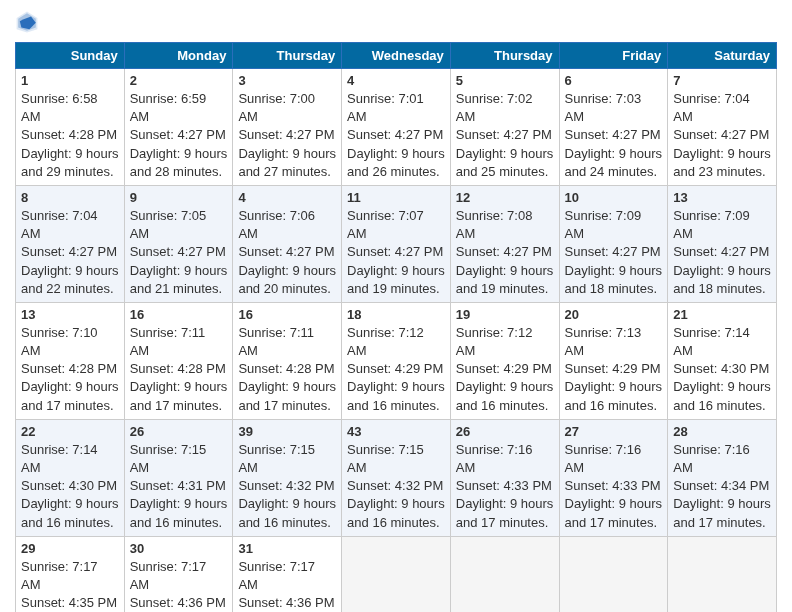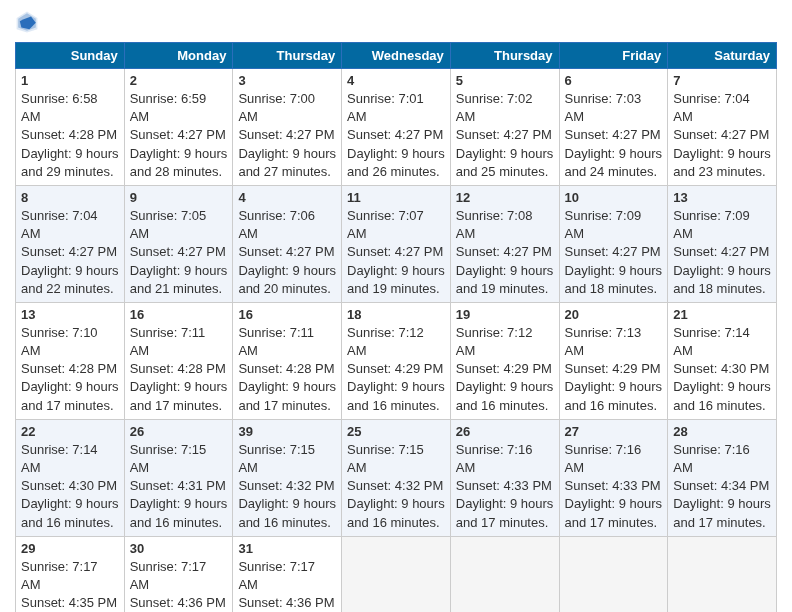--- a/index.html
+++ b/index.html
@@ -230,21 +230,21 @@
       </td>
           <td>
         <span class="day-num">26</span>
         <span class="day-info">Sunrise: 7:15 AM<br>Sunset: 4:31 PM<br>Daylight: 9 hours and 16 minutes.</span>
       </td>
           <td>
         <span class="day-num">39</span>
         <span class="day-info">Sunrise: 7:15 AM<br>Sunset: 4:32 PM<br>Daylight: 9 hours and 16 minutes.</span>
       </td>
           <td>
-        <span class="day-num">25</span>
+        <span class="day-num">43</span>
         <span class="day-info">Sunrise: 7:15 AM<br>Sunset: 4:32 PM<br>Daylight: 9 hours and 16 minutes.</span>
       </td>
           <td>
         <span class="day-num">26</span>
         <span class="day-info">Sunrise: 7:16 AM<br>Sunset: 4:33 PM<br>Daylight: 9 hours and 17 minutes.</span>
       </td>
           <td>
         <span class="day-num">27</span>
         <span class="day-info">Sunrise: 7:16 AM<br>Sunset: 4:33 PM<br>Daylight: 9 hours and 17 minutes.</span>
       </td>

